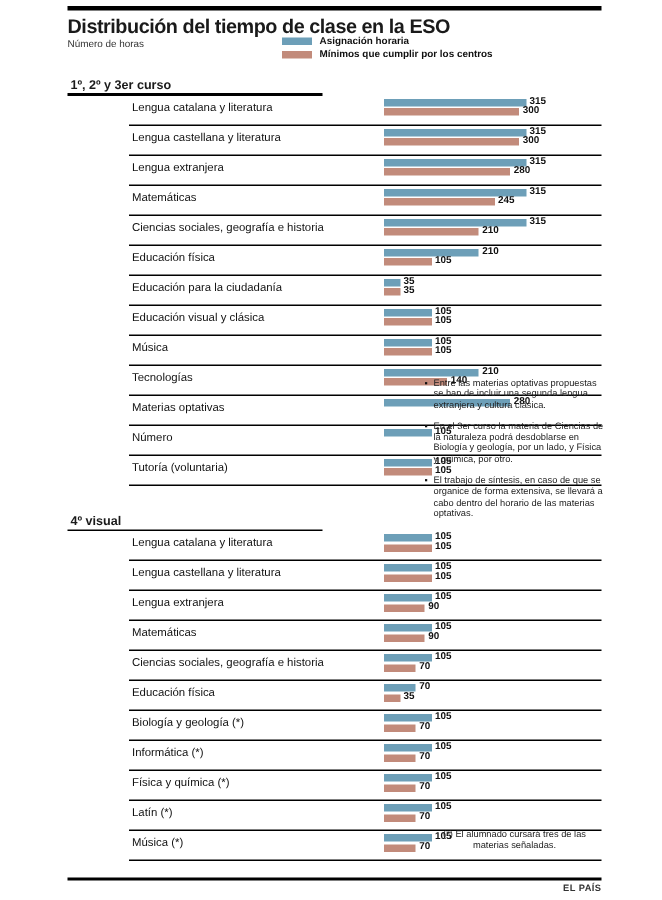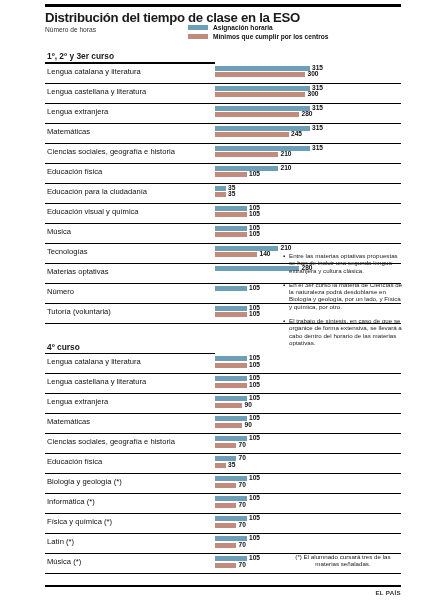--- a/index.html
+++ b/index.html
@@ -16,21 +16,21 @@
 
   .legend{position:absolute;left:188px;top:20px;width:210px;}
   .legend-row{display:flex;align-items:center;margin-bottom:2px;}
   .swatch{width:20px;height:5px;margin-right:5px;flex:0 0 auto;}
   .legend-label{font-size:6.6px;font-weight:bold;color:#111;line-height:7px;}
 
   .section-head{font-size:8.4px;font-weight:bold;margin:18px 0 1px 2px;}
   .sec-rule{height:1.6px;background:#000;width:170px;margin-bottom:0;}
 
   .rows{width:100%;}
-  .row{position:relative;height:19px;border-bottom:1.1px solid #000;}
+  .row{position:relative;height:19px;border-bottom:1.1px solid #000;margin-left:41px;}
   .label{position:absolute;left:2px;top:3px;font-size:7.6px;line-height:9px;white-space:nowrap;color:#111;}
   .bars{position:absolute;left:170px;top:2px;width:230px;height:15px;}
   .bar-line{position:relative;height:5px;margin-bottom:1.4px;}
   .bar{position:absolute;left:0;top:0;height:5px;}
   .bar.blue{background:#6d9fb8;}
   .bar.red{background:#c28b7b;}
   .bar-val{position:absolute;top:-2px;font-size:6.6px;font-weight:bold;color:#111;line-height:8px;white-space:nowrap;}
 
   .notes{position:absolute;left:283px;width:120px;}
   .note{display:flex;margin-bottom:7px;}
@@ -151,21 +151,21 @@
               <div class="bar blue" style="width: 10.5px;"></div>
               <div class="bar-val" style="left: 13px;">35</div>
             </div>
             <div class="bar-line">
               <div class="bar red" style="width: 10.5px;"></div>
               <div class="bar-val" style="left: 13px;">35</div>
             </div>
           </div>
         </div>
         <div class="row">
-          <div class="label">Educación visual y química</div>
+          <div class="label">Educación visual y clásica</div>
           <div class="bars">
             <div class="bar-line">
               <div class="bar blue" style="width: 31.5px;"></div>
               <div class="bar-val" style="left: 34px;">105</div>
             </div>
             <div class="bar-line">
               <div class="bar red" style="width: 31.5px;"></div>
               <div class="bar-val" style="left: 34px;">105</div>
             </div>
           </div>
@@ -221,21 +221,21 @@
               <div class="bar blue" style="width: 31.5px;"></div>
               <div class="bar-val" style="left: 34px;">105</div>
             </div>
             <div class="bar-line">
               <div class="bar red" style="width: 31.5px;"></div>
               <div class="bar-val" style="left: 34px;">105</div>
             </div>
           </div>
         </div>
       </div>
-      <div class="section-head">4º curso</div>
+      <div class="section-head">4º visual</div>
       <div class="sec-rule"></div>
       <div class="rows">
         <div class="row">
           <div class="label">Lengua catalana y literatura</div>
           <div class="bars">
             <div class="bar-line">
               <div class="bar blue" style="width: 31.5px;"></div>
               <div class="bar-val" style="left: 34px;">105</div>
             </div>
             <div class="bar-line">

